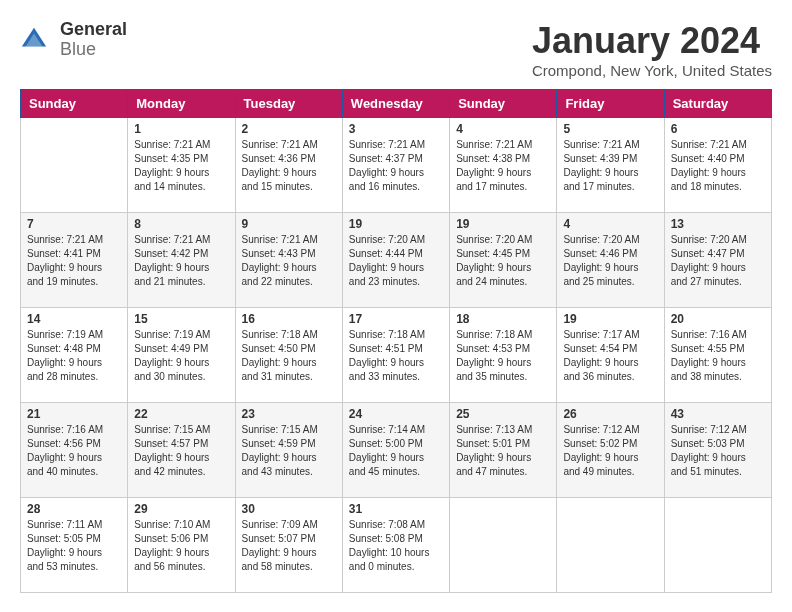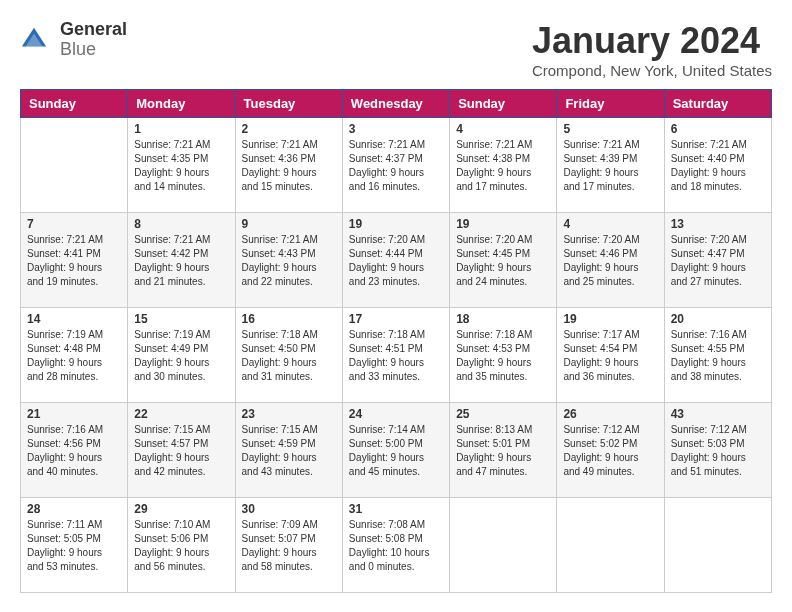--- a/index.html
+++ b/index.html
@@ -296,21 +296,21 @@
         </td>
         <td>
           <div class="day-number">24</div>
           <div class="day-info" style="white-space: pre-line;">Sunrise: 7:14 AM
 Sunset: 5:00 PM
 Daylight: 9 hours
 and 45 minutes.</div>
         </td>
         <td>
           <div class="day-number">25</div>
-          <div class="day-info" style="white-space: pre-line;">Sunrise: 8:13 AM
+          <div class="day-info" style="white-space: pre-line;">Sunrise: 7:13 AM
 Sunset: 5:01 PM
 Daylight: 9 hours
 and 47 minutes.</div>
         </td>
         <td>
           <div class="day-number">26</div>
           <div class="day-info" style="white-space: pre-line;">Sunrise: 7:12 AM
 Sunset: 5:02 PM
 Daylight: 9 hours
 and 49 minutes.</div>

